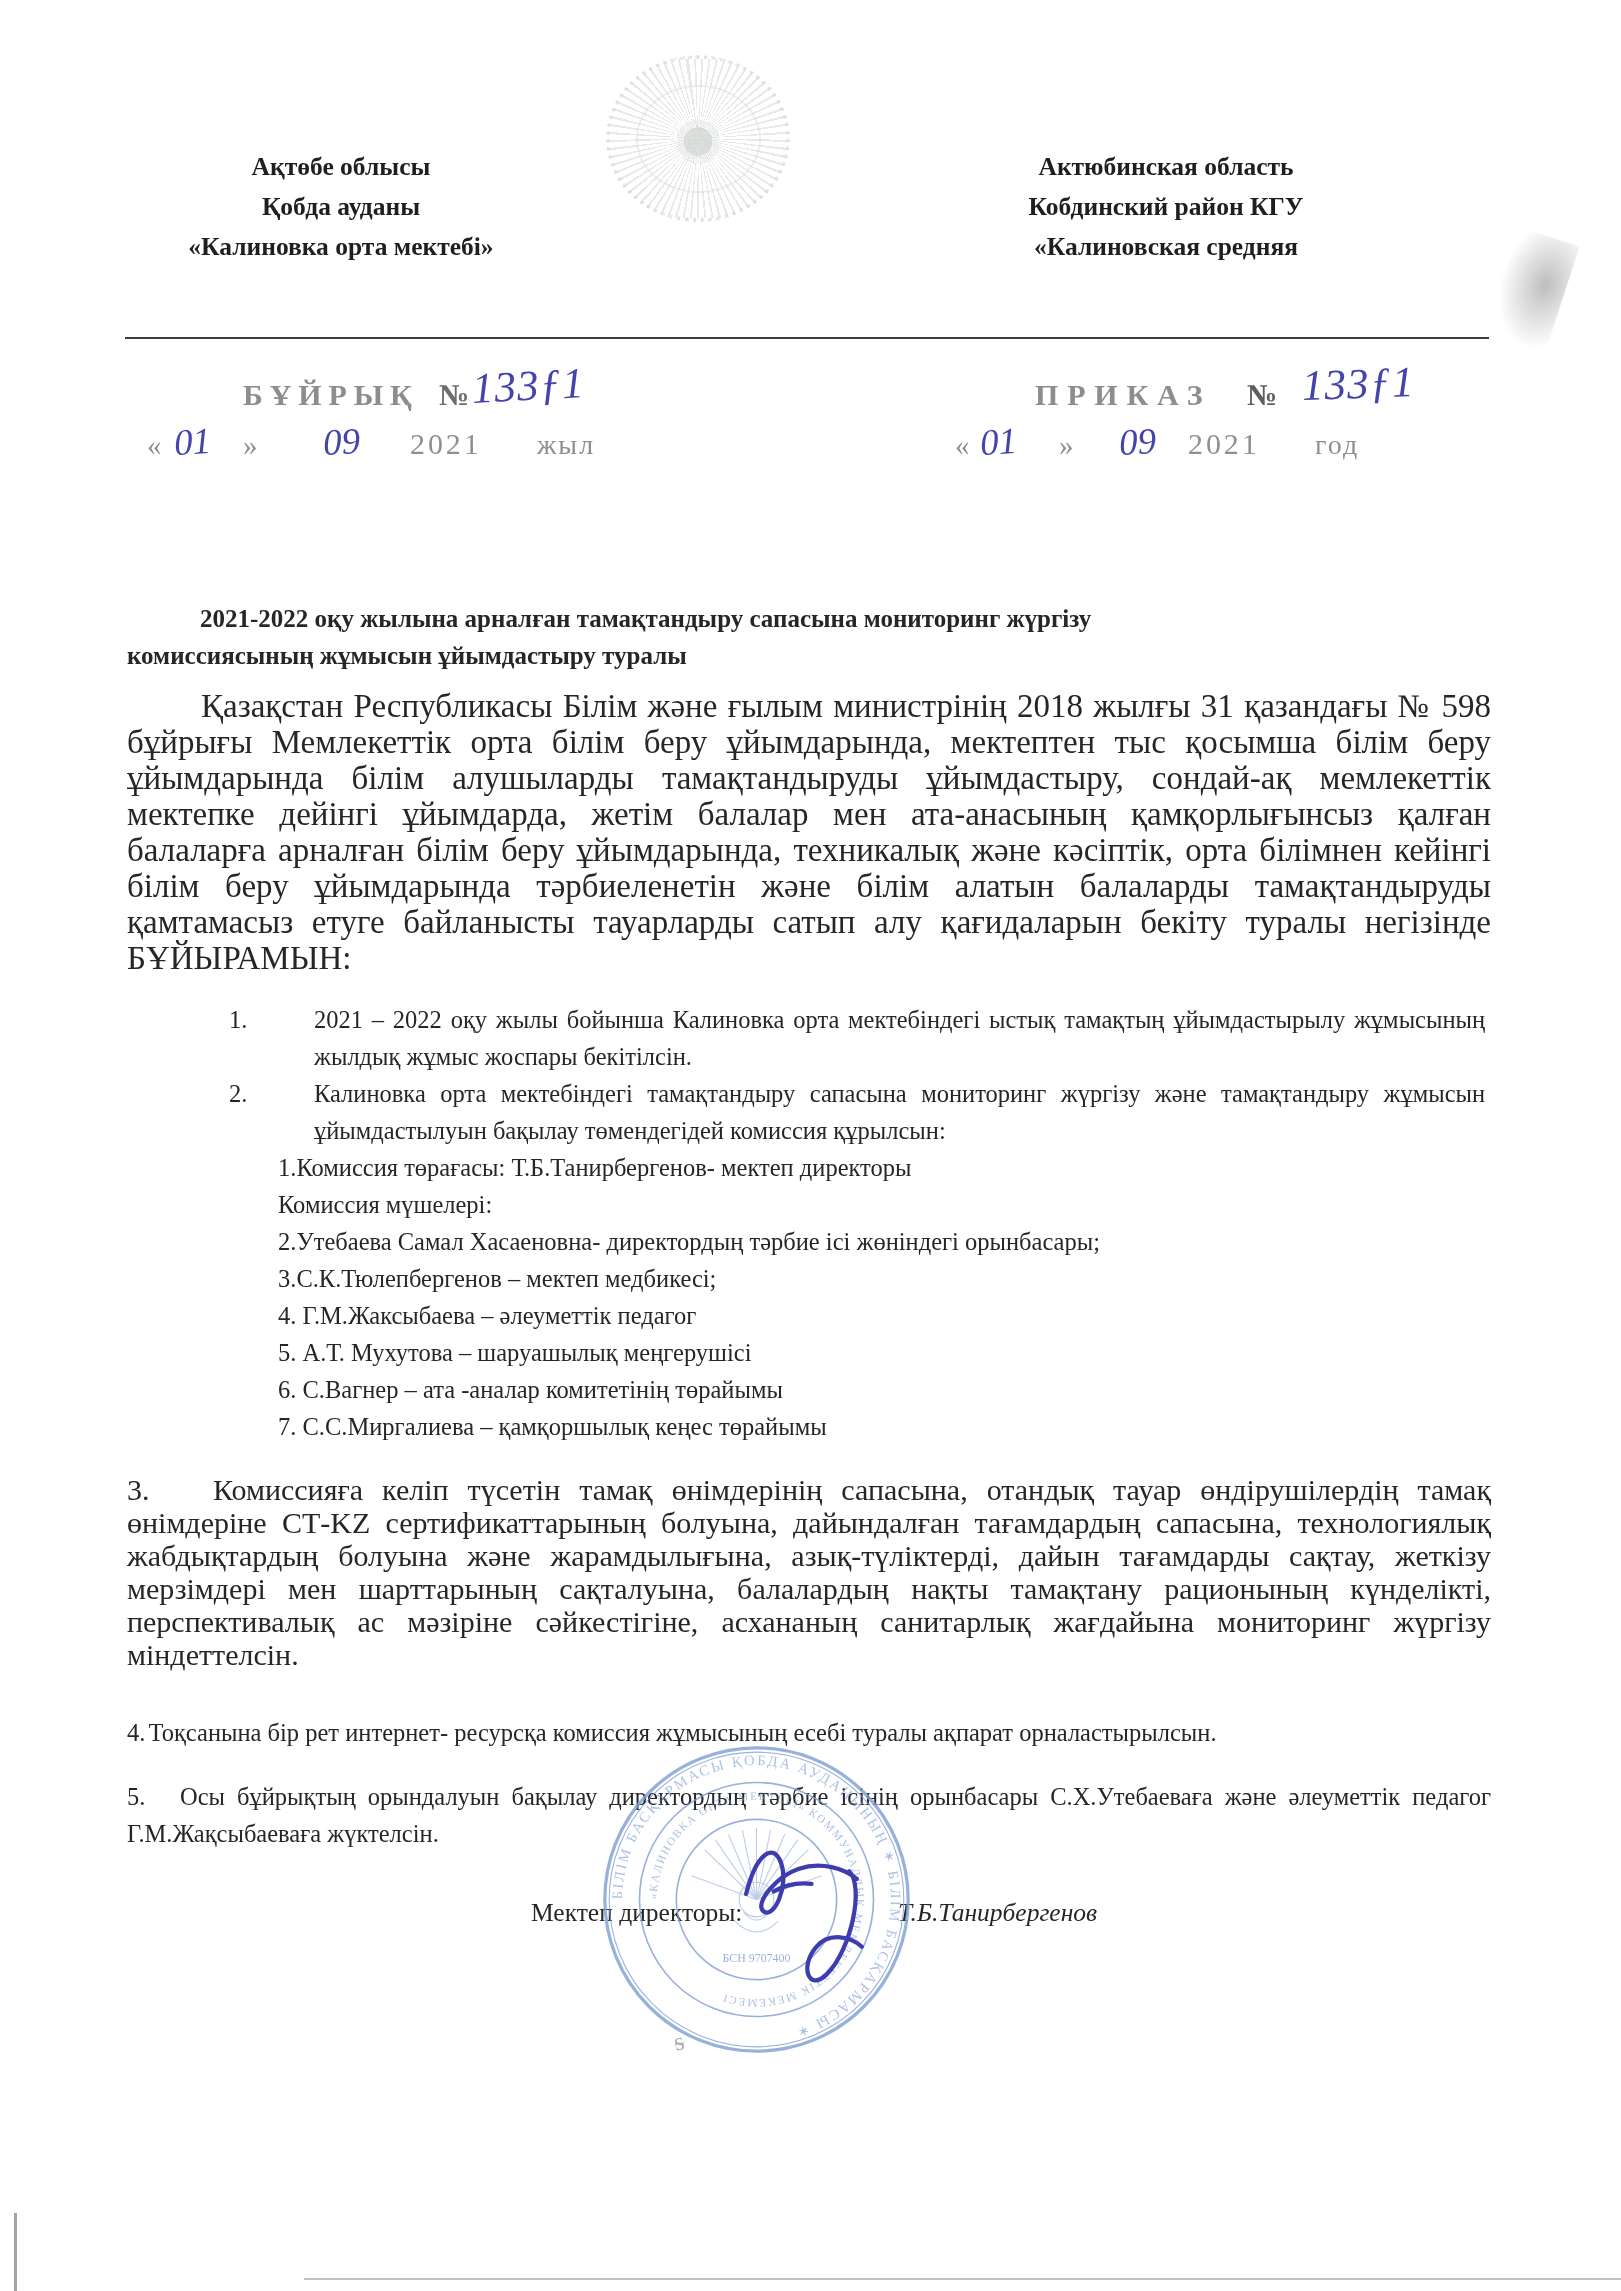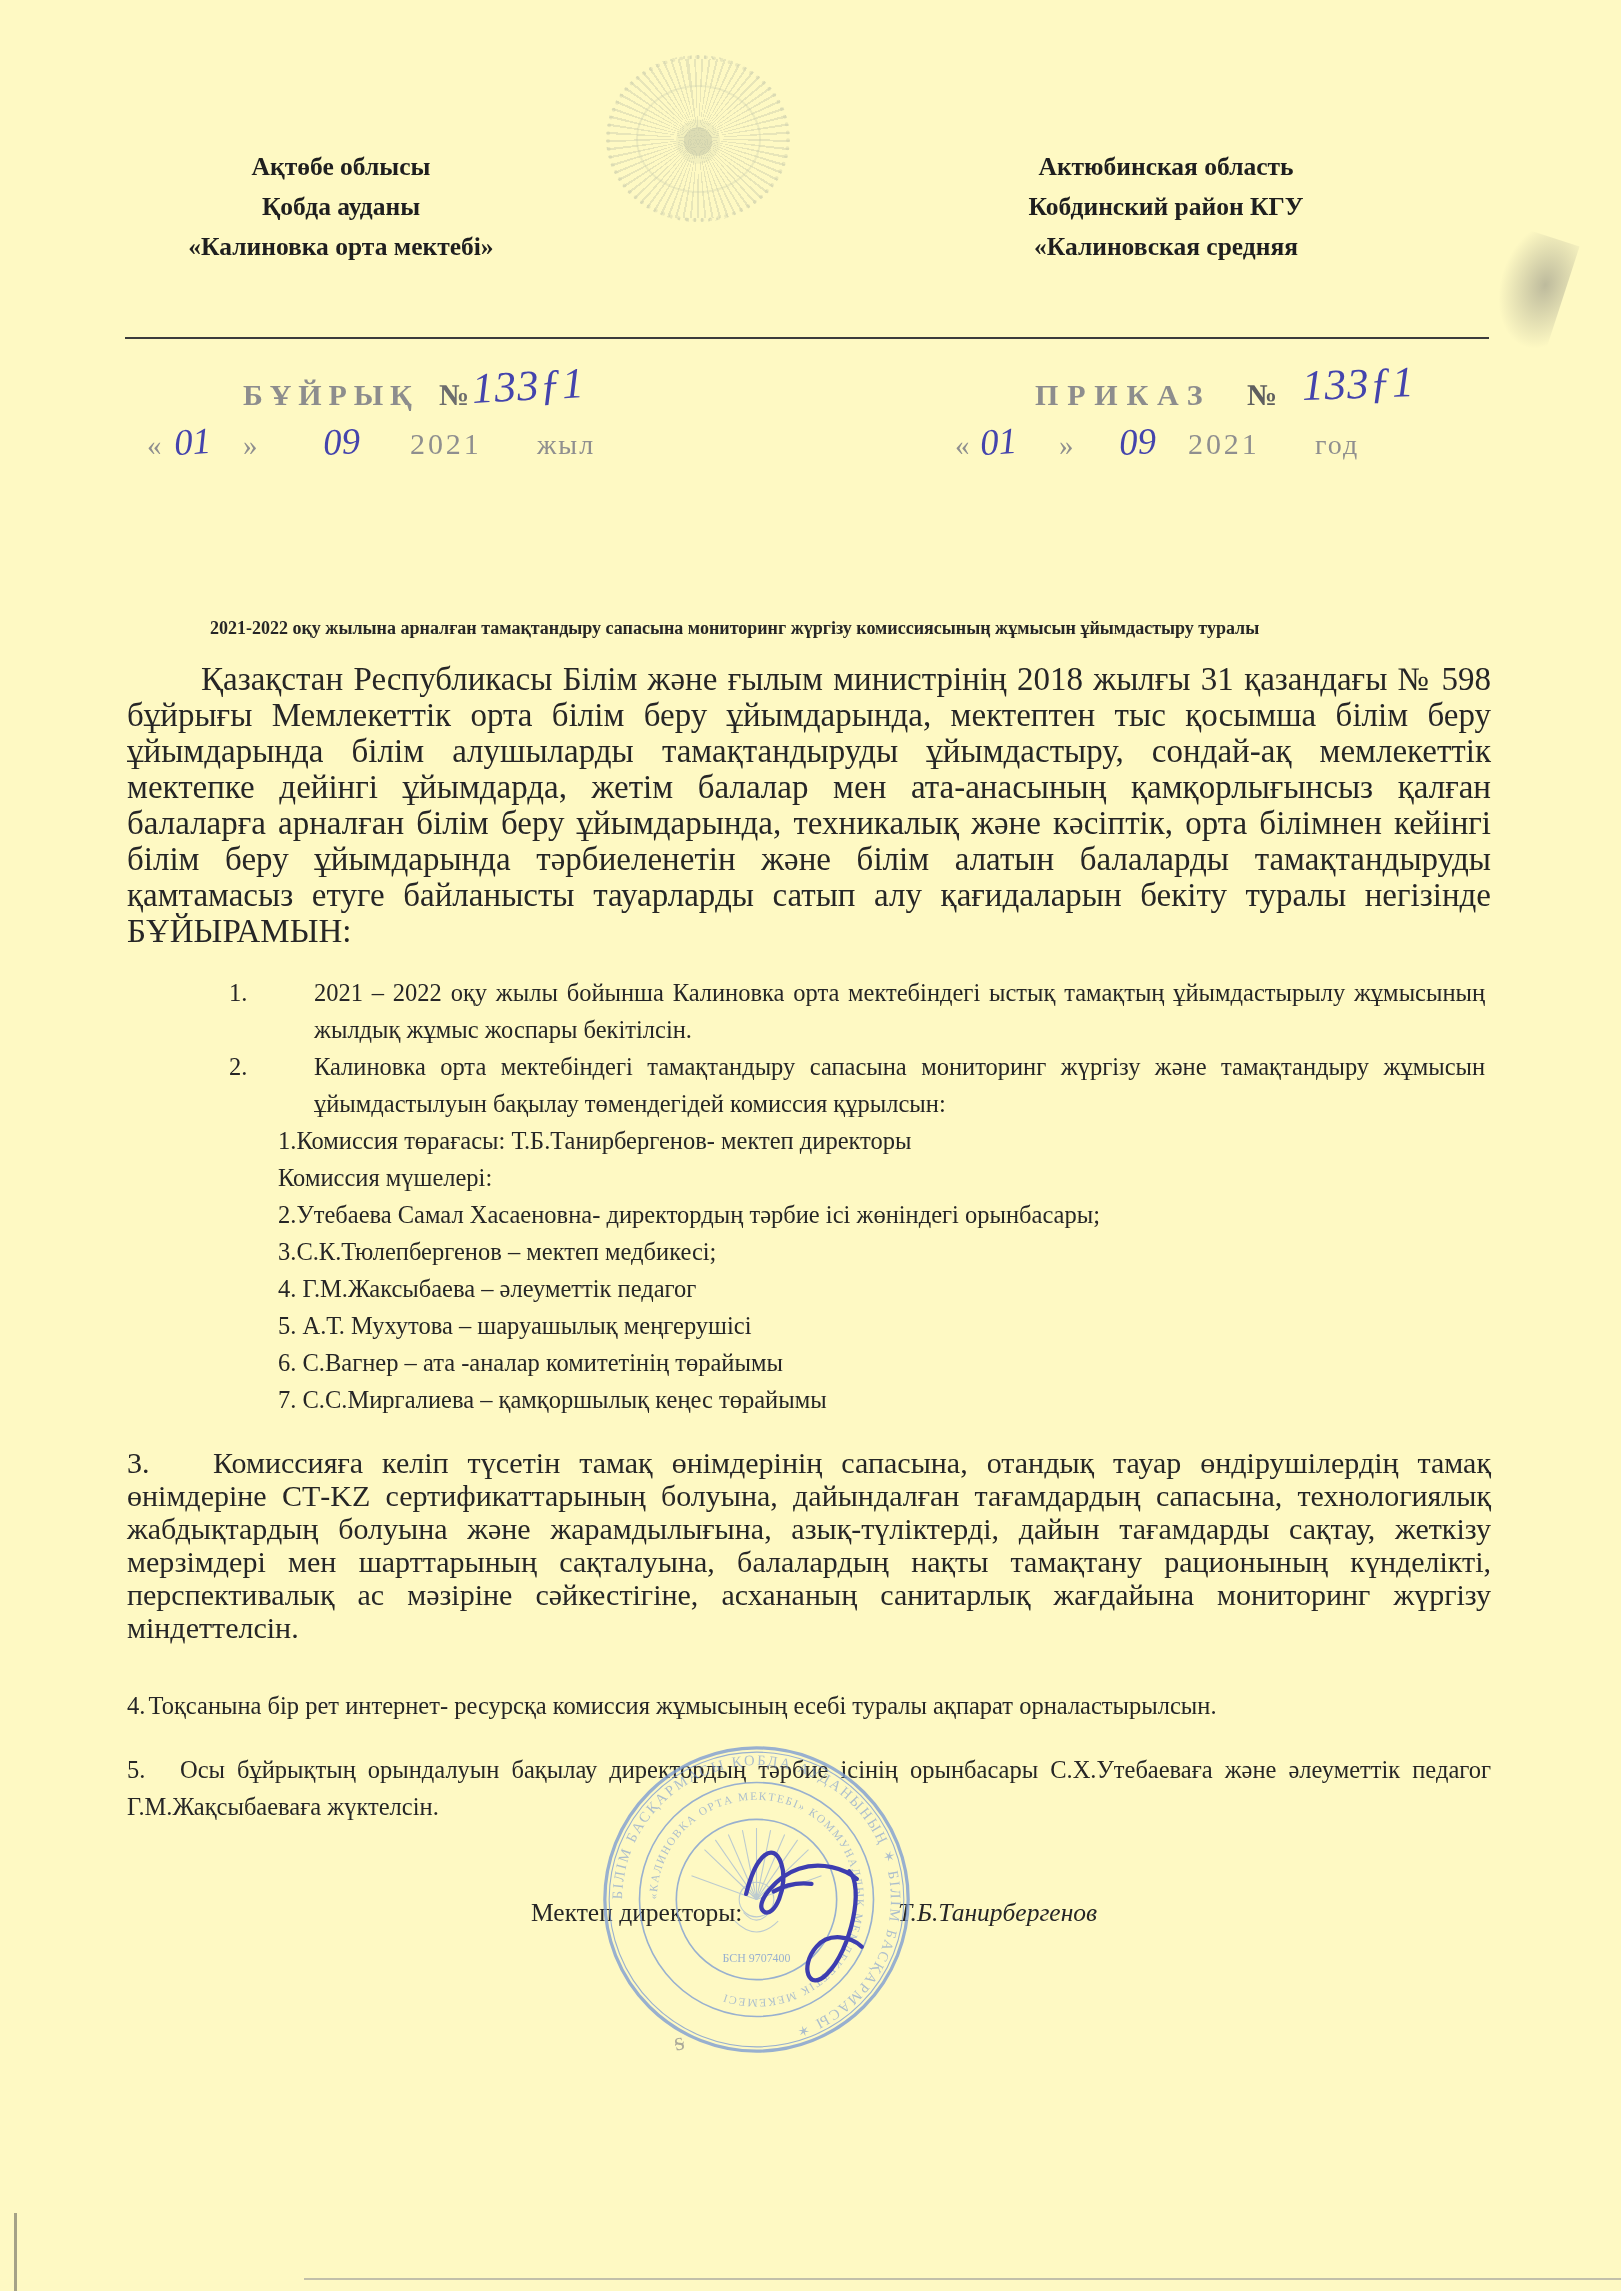--- a/index.html
+++ b/index.html
@@ -1,20 +1,20 @@
 <!DOCTYPE html>
 <html><head>
 <meta charset="utf-8">
 <style>
   html,body{margin:0;padding:0;background:#e8e8e8;}
   .page{
     position:relative;
     width:1621px;height:2292px;
     margin:0 auto;
-    background:#fef9c3;
+    background:#ffffff;
     font-family:"Liberation Serif","DejaVu Serif",serif;
     color:#262626;
     overflow:hidden;
   }
 
   
   .org{position:absolute;text-align:center;font-weight:bold;font-size:25.5px;line-height:40px;color:#1f1f1f;}
   .org-kk{left:135px;top:147px;width:412px;}
   .org-ru{left:921px;top:147px;width:490px;}
 
@@ -52,21 +52,21 @@
   .qc-kk{left:243px;top:429px;}
   .year-kk{left:410px;top:427px;font-size:30px;color:#8f8f8f;letter-spacing:2.9px;}
   .yw-kk{left:537px;top:429px;font-size:28px;color:#8f8f8f;letter-spacing:2px;}
   .qo-ru{left:955px;top:429px;}
   .qc-ru{left:1059px;top:429px;}
   .year-ru{left:1188px;top:427px;font-size:30px;color:#8f8f8f;letter-spacing:2.9px;}
   .yw-ru{left:1315px;top:429px;font-size:28px;color:#8f8f8f;letter-spacing:2px;}
 
   
   .body-flow{position:absolute;left:127px;top:600px;width:1364px;}
-  .doc-title{font-weight:bold;font-size:18px;line-height:37px;text-indent:73px;margin:10px;width:1137px;}
+  .doc-title{font-weight:bold;font-size:25px;line-height:37px;text-indent:73px;margin:0;width:1137px;}
   .preamble{font-size:33px;line-height:36px;text-indent:74px;text-align:justify;margin:13.7px 0 0 0;}
 
   .olist{margin:25.5px 0 0 0;}
   .olist-item{display:flex;font-size:24.5px;line-height:37px;}
   .olist-num{width:49px;flex:0 0 49px;text-align:left;padding-left:102px;box-sizing:content-box;}
   .olist-text{flex:1;text-align:justify;padding-right:5.9px;margin-left:36px;}
   .commission{margin:0;padding-left:151px;font-size:24.5px;line-height:37px;}
   .commission div{white-space:nowrap;}
 
   .para{font-size:30px;line-height:33px;text-align:justify;margin:27.4px 0 0 0;}

